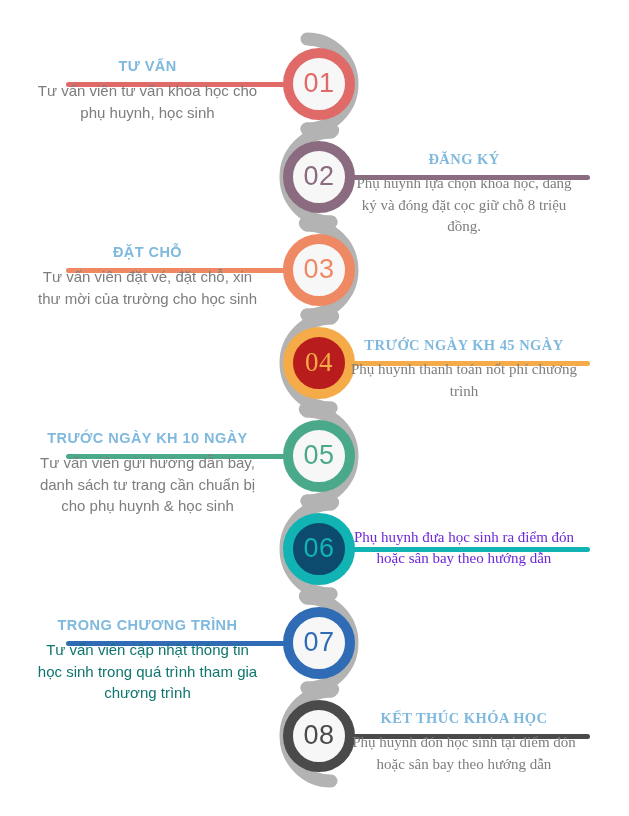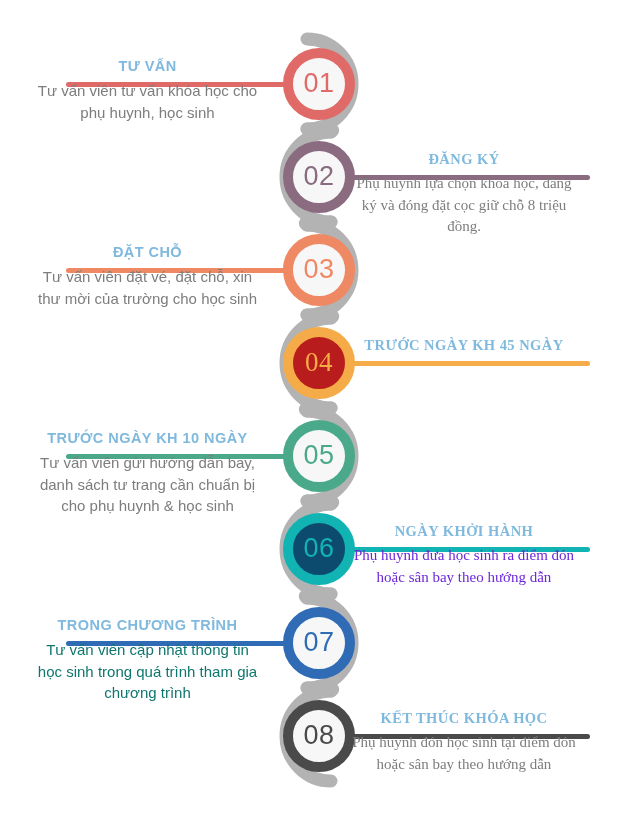--- a/index.html
+++ b/index.html
@@ -159,39 +159,39 @@
           <div class="step-desc" style="color: rgb(125, 125, 125);">Tư vấn viên đặt vé, đặt chỗ, xin thư mời của trường cho học sinh</div>
         </div>
       </div>
       <div class="step side-right" style="top: 363px;">
         <div class="ring" style="top: -36px; border-color: rgb(245, 171, 72); background: #b91c1c; font-family: Liberation Serif, serif;">
           <span class="ring-num" style="color: rgb(245, 171, 72);">04</span>
         </div>
         <div class="rule" style="background: rgb(245, 171, 72); top: -2.5px; left: 351px; width: 239px;"></div>
         <div class="text-block" style="top: -27px;">
           <div class="step-title" style="color: rgb(127, 185, 222);">TRƯỚC NGÀY KH 45 NGÀY</div>
+          <div class="step-desc" style="color: rgb(125, 125, 125);">Phụ huynh thanh toán nốt phí chương trình</div>
         </div>
       </div>
       <div class="step side-left" style="top: 456px;">
         <div class="ring" style="top: -36px; border-color: rgb(74, 169, 138); background: rgb(247, 247, 247);">
           <span class="ring-num" style="color: rgb(74, 169, 138);">05</span>
         </div>
         <div class="rule" style="background: rgb(74, 169, 138); top: -2.5px; left: 66px; width: 221px;"></div>
         <div class="text-block" style="top: -27px;">
           <div class="step-title" style="color: rgb(127, 185, 222);">TRƯỚC NGÀY KH 10 NGÀY</div>
           <div class="step-desc" style="color: rgb(125, 125, 125);">Tư vấn viên gửi hướng dẫn bay, danh sách tư trang cần chuẩn bị cho phụ huynh &amp; học sinh</div>
         </div>
       </div>
       <div class="step side-right" style="top: 549px;">
         <div class="ring" style="top: -36px; border-color: rgb(17, 179, 179); background: #0c4a6e;">
           <span class="ring-num" style="color: rgb(17, 179, 179);">06</span>
         </div>
         <div class="rule" style="background: rgb(17, 179, 179); top: -2.5px; left: 351px; width: 239px;"></div>
         <div class="text-block" style="top: -27px;">
-          <div class="step-title" style="color: rgb(127, 185, 222);">NGÀY KHỞI HÀNH</div>
           <div class="step-desc" style="color: #6d28d9;">Phụ huynh đưa học sinh ra điểm đón hoặc sân bay theo hướng dẫn</div>
         </div>
       </div>
       <div class="step side-left" style="top: 643px;">
         <div class="ring" style="top: -36px; border-color: rgb(47, 108, 181); background: rgb(247, 247, 247);">
           <span class="ring-num" style="color: rgb(47, 108, 181);">07</span>
         </div>
         <div class="rule" style="background: rgb(47, 108, 181); top: -2.5px; left: 66px; width: 221px;"></div>
         <div class="text-block" style="top: -27px;">
           <div class="step-title" style="color: rgb(127, 185, 222);">TRONG CHƯƠNG TRÌNH</div>

